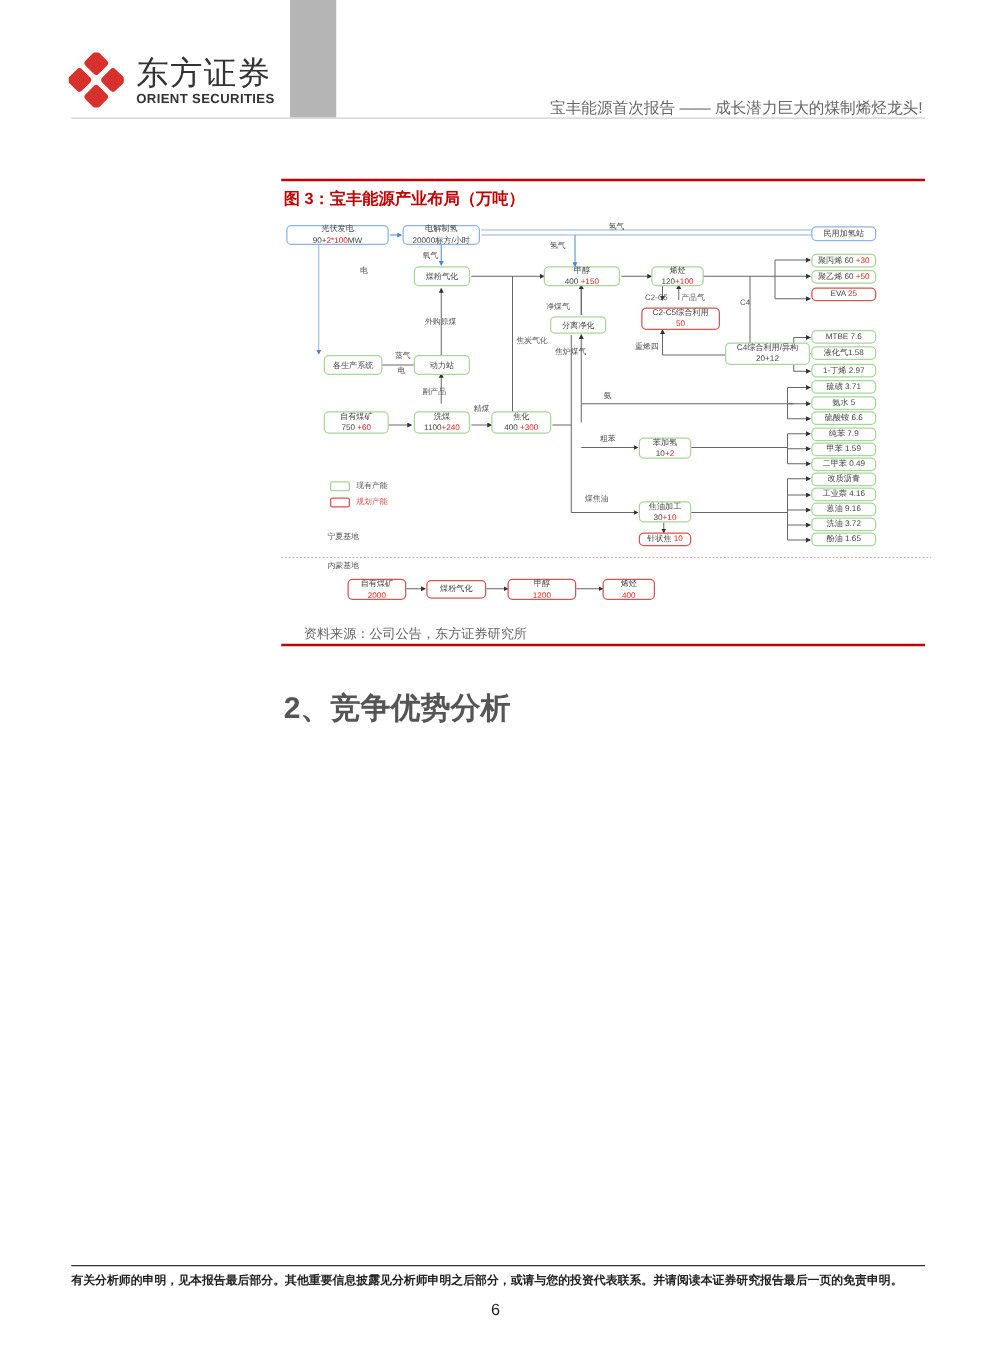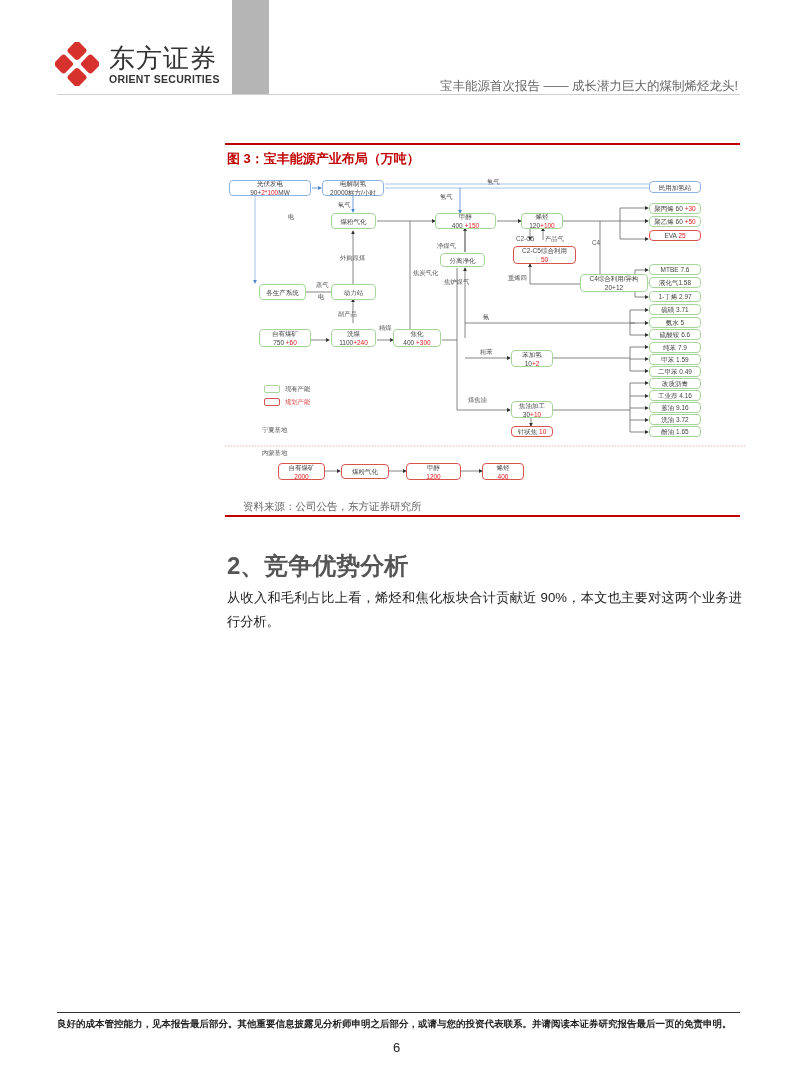--- a/index.html
+++ b/index.html
@@ -294,18 +294,17 @@
   <span class="legend-lbl" style="left:60px;top:217px;color:#555;">现有产能</span>
   <div class="legend-box red" style="left:39px;top:230px;"></div>
   <span class="legend-lbl" style="left:60px;top:230px;color:#d9534f;">规划产能</span>
 </div>
 
 <div class="source">资料来源：公司公告，东方证券研究所</div>
 <div class="fig-bottomline"></div>
 
 <div class="section-title">2、竞争优势分析</div>
 <div class="body-text">
-  <p>从收入和毛利占比上看，烯烃和焦化板块合计贡献近 90%，本文也主要对这两个业务进行分析。</p>
 </div>
 
 <div class="footer-line"></div>
-<div class="footer-note">良好的成本管控能力，见本报告最后部分。其他重要信息披露见分析师申明之后部分，或请与您的投资代表联系。并请阅读本证券研究报告最后一页的免责申明。</div>
+<div class="footer-note">有关分析师的申明，见本报告最后部分。其他重要信息披露见分析师申明之后部分，或请与您的投资代表联系。并请阅读本证券研究报告最后一页的免责申明。</div>
 <div class="page-num">6</div>
 
 </body></html>

